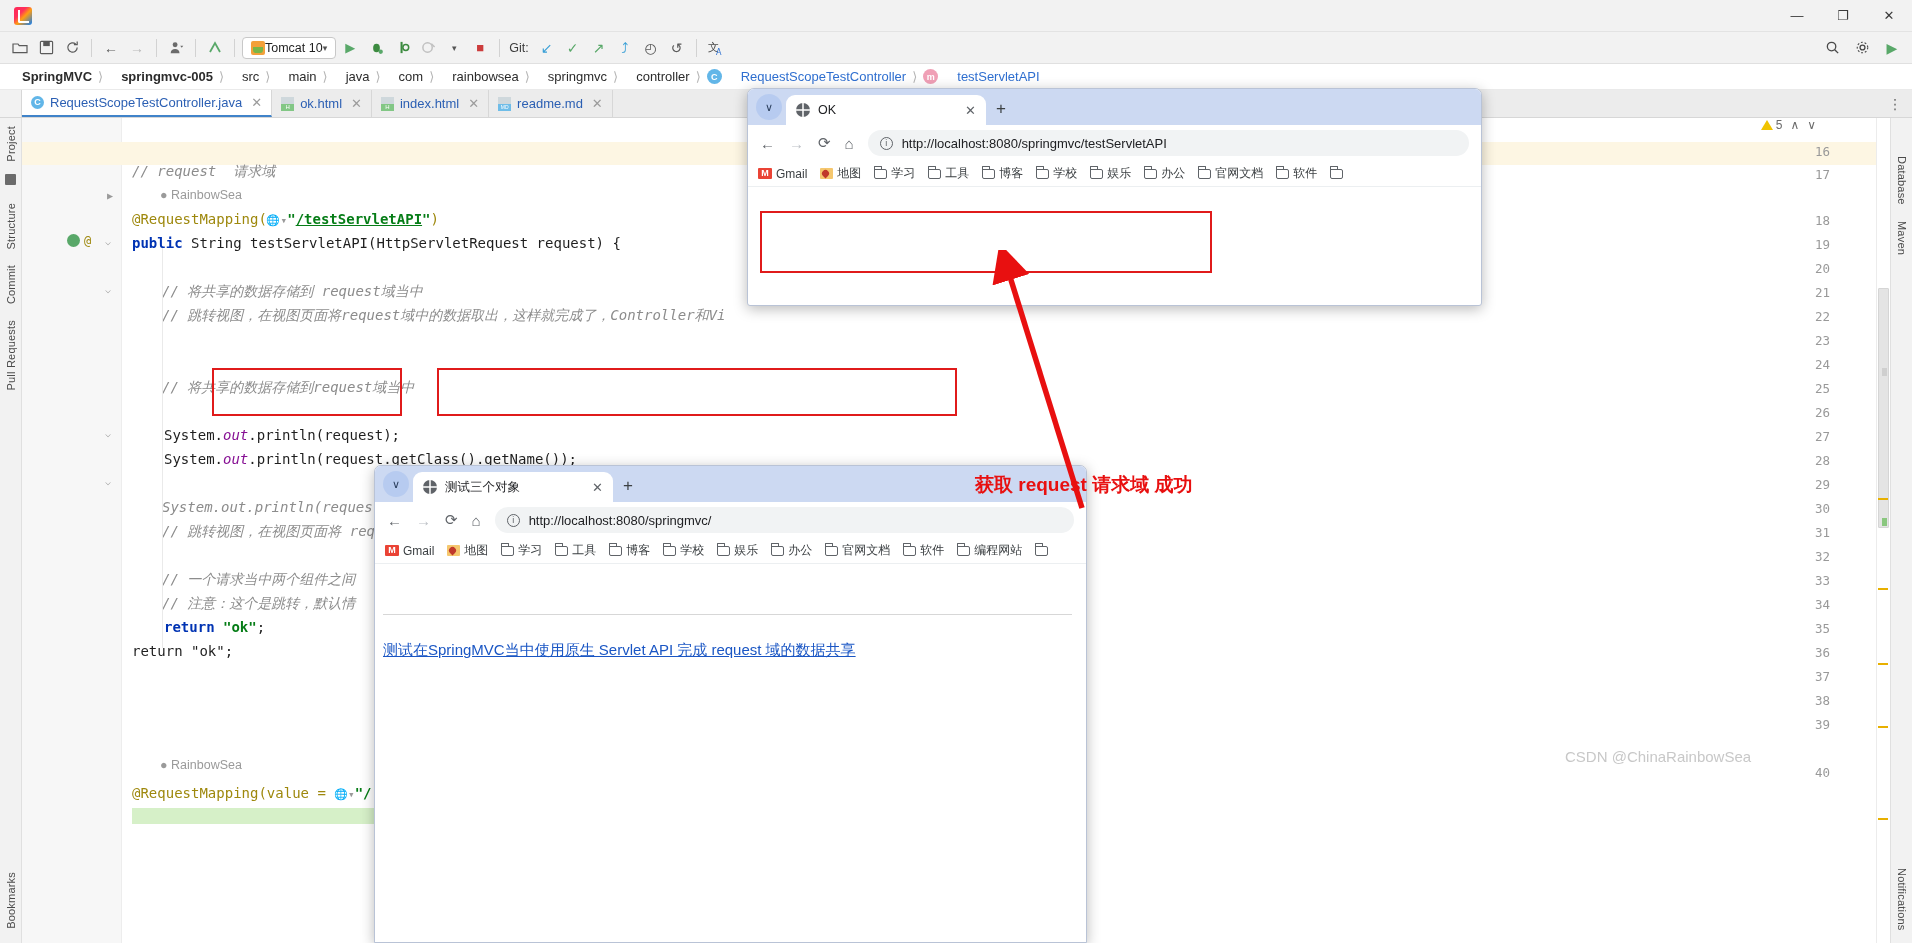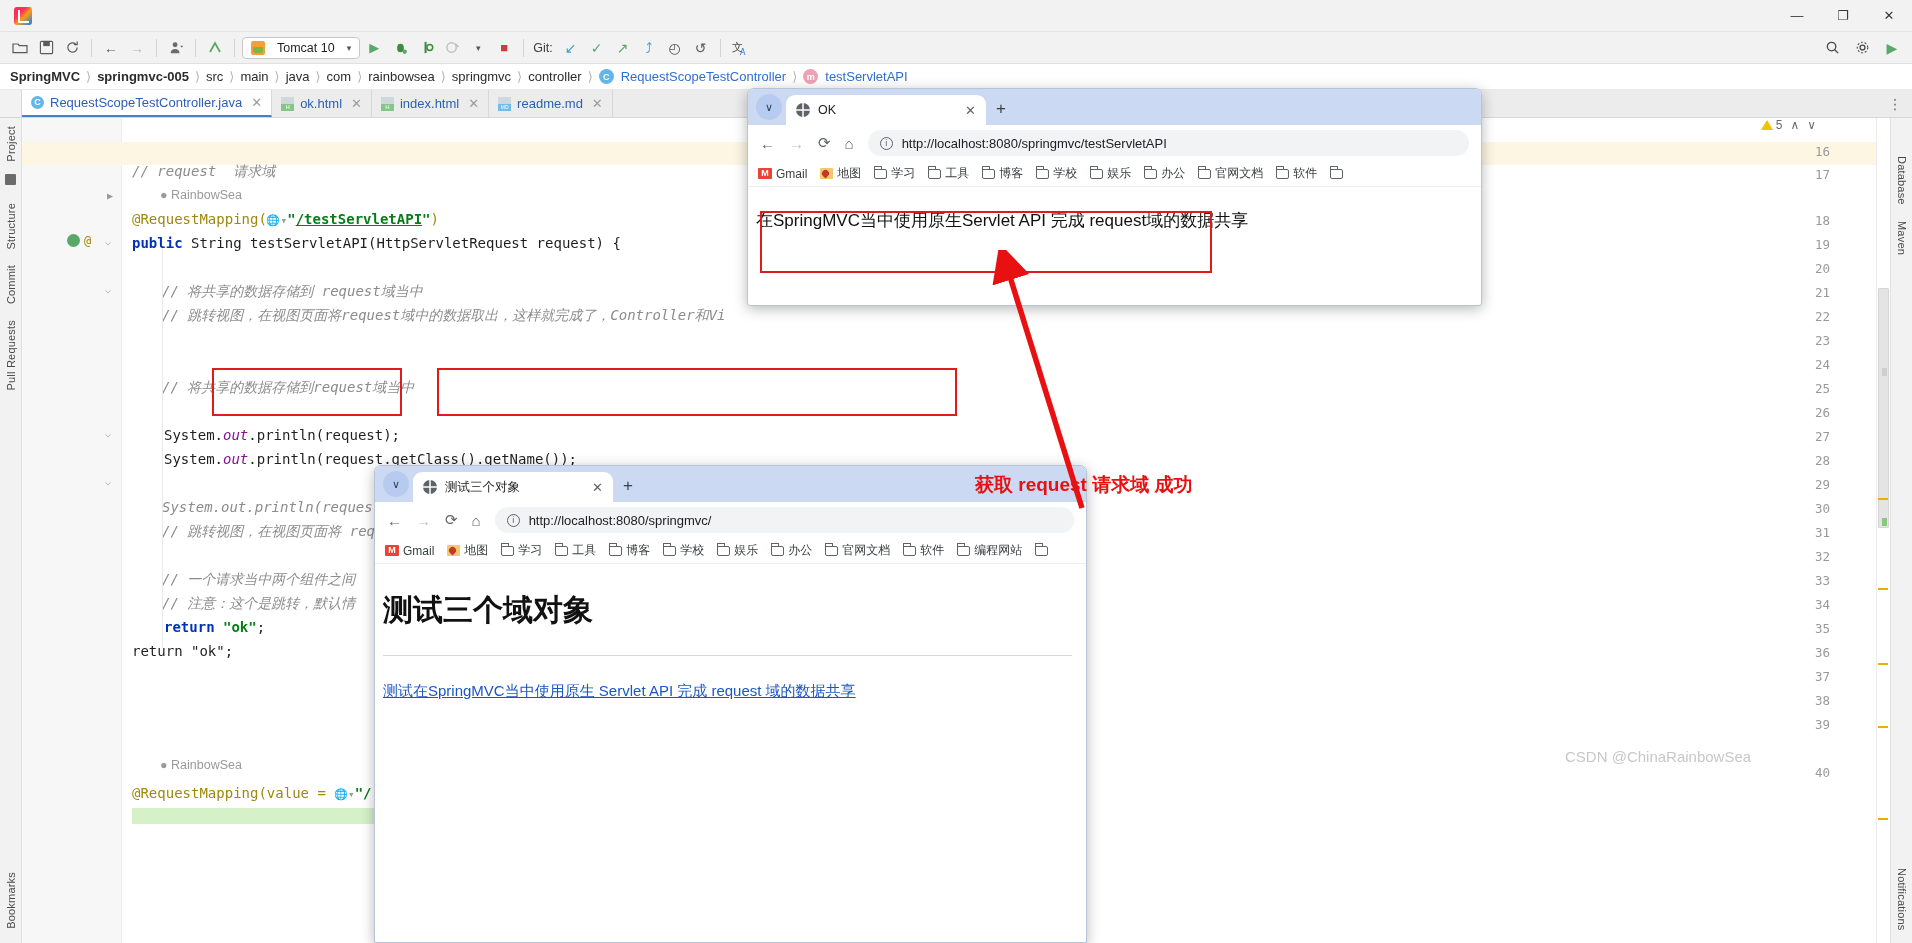--- a/index.html
+++ b/index.html
@@ -28,33 +28,33 @@
   .win-ctl { margin-left:auto; display:flex; height:32px; z-index:3;}
   .win-ctl div { width:46px; display:flex; align-items:center; justify-content:center;
                  font-size:13px; color:#3a3a3a;}
 
   
   .toolbar { height:32px; display:flex; align-items:center; gap:2px; padding:0 8px;
              background:#f2f2f2; border-bottom:1px solid #e0e0e0; position:relative;}
   .tb-ico { width:24px; height:24px; display:flex; align-items:center; justify-content:center;
             font-size:14px; color:#5a5a5a; border-radius:3px; }
   .tb-sep { width:1px; height:18px; background:#d2d2d2; margin:0 5px; }
-  .runcfg { display:flex; align-items:center; gap:12px; height:22px; padding:0 8px;
+  .runcfg { display:flex; align-items:center; gap:0; height:22px; padding:0 8px;
             border:1px solid #c8c8c8; border-radius:4px; background:#fff; font-size:12.5px; }
   .tomcat-ic { width:14px; height:14px; background:#f3a03a; border-radius:2px;
                position:relative; overflow:hidden;}
   .tomcat-ic:after{content:"";position:absolute;left:2px;top:6px;width:10px;height:6px;
                background:#7ab648;border-radius:0 0 3px 3px;}
   .gitlbl { font-size:12.5px; color:#3c3c3c; margin:0 4px 0 2px;}
   .tb-right { margin-left:auto; display:flex; align-items:center; gap:6px; }
 
   
   .crumbs { height:26px; display:flex; align-items:center; padding:0 10px; gap:3px;
             background:#fff; border-bottom:1px solid #eaeaea; font-size:13px;}
-  .crumbs .c { color:#2b2b2b; }
+  .crumbs .c { color:#2b2b2b;margin-left:12px; }
   .crumbs .c.bold { font-weight:bold; }
   .crumbs .sep { color:#b5b5b5; font-size:13px; margin:0 3px; }
   .crumbs .lnk { color:#2f6fd0; }
   .cb-ico { display:inline-flex; width:15px; height:15px; border-radius:50%; color:#fff;
             font-size:9px; font-weight:bold; align-items:center; justify-content:center;
             margin-right:4px; vertical-align:-3px;}
   .cb-c { background:#62b6e8; }
   .cb-m { background:#f0a0b6; }
 
   
@@ -503,23 +503,20 @@
         <span>官网文档</span>
       </span>
     <span class="bm">
         <span class="folder"></span>
         <span>软件</span>
       </span>
     <span class="bm">
         <span class="folder"></span>
       </span>
   </div>
-  <div class="ch-page" style="padding:22px 0 0 8px;">
-    <div class="page-txt">在SpringMVC当中使用原生Servlet API 完成 request域的数据共享</div>
-  </div>
 </div>
 
 <div class="redbox" style="left:760px; top:211px; width:452px; height:62px;"></div>
 
 <div class="chrome" style="left:374px; top:465px; width:713px; height:478px; border-radius:7px 7px 0 0;">
   <div class="ch-tabstrip">
     <div class="ch-chev">∨</div>
     <div class="ch-tab">
       <span class="globe"></span>
       <span>测试三个对象</span>
@@ -580,21 +577,20 @@
       </span>
     <span class="bm">
         <span class="folder"></span>
         <span>编程网站</span>
       </span>
     <span class="bm">
         <span class="folder"></span>
       </span>
   </div>
   <div class="ch-page" style="padding:26px 14px 0 8px;">
-    <div class="p2-h1">测试三个域对象</div>
     <div class="p2-hr" style="margin:24px 0 26px 0"></div>
     <div style="margin-top:26px"><a class="p2-link" href="#">测试在SpringMVC当中使用原生 Servlet API 完成 request 域的数据共享</a></div>
   </div>
 </div>
 
 <svg class="arrow" style="left:960px; top:250px; width:140px; height:270px;" viewBox="0 0 140 270">
   <defs>
     <marker id="ah" markerWidth="7" markerHeight="7" refX="3" refY="3.5" orient="auto">
       <path d="M0 0 L7 3.5 L0 7 Z" fill="#e81010"></path>
     </marker>

